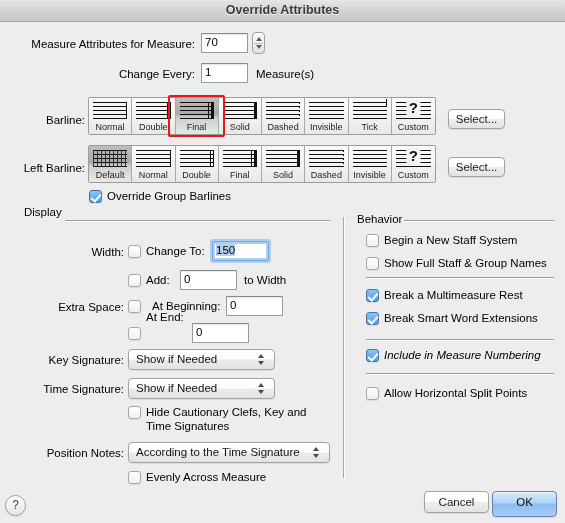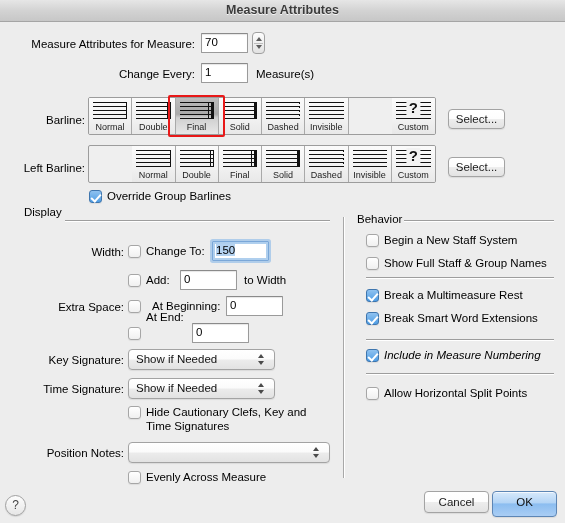--- a/index.html
+++ b/index.html
@@ -153,21 +153,21 @@
   .defaultfill{
     position:absolute;left:0;right:0;top:0;bottom:0;
     background:repeating-linear-gradient(to right, #2b2b2b 0 1px, transparent 1px 4px);
     opacity:.95;
   }
 </style>
 </head>
 <body>
 
 <div class="titlebar">
-  <div class="title">Measure Attributes</div>
+  <div class="title">Override Attributes</div>
 </div>
 
 <div class="rlbl" style="left:10px;top:38px;width:185px;">Measure Attributes for Measure:</div>
 <div class="tf" style="left:201px;top:33px;width:47px;height:20px;">70</div>
 <div class="stepper" style="left:252px;top:32px;">
   <span class="ar up"></span>
     <span class="mid"></span>
     <span class="ar dn"></span>
 </div>
 
@@ -238,39 +238,61 @@
     <div class="seg" style="left:216.25px;width:43.25px;">
       <div class="staff">
         <div class="ln" style="top:0px"></div>
         <div class="ln" style="top:4px"></div>
         <div class="ln" style="top:8px"></div>
         <div class="ln" style="top:12px"></div>
         <div class="ln" style="top:16px"></div>
       </div>
       <div class="caption">Invisible</div>
     </div>
+    <div class="seg" style="left:259.5px;width:43.25px;">
+      <div class="staff">
+        <div class="ln" style="top:0px"></div>
+        <div class="ln" style="top:4px"></div>
+        <div class="ln" style="top:8px"></div>
+        <div class="ln" style="top:12px"></div>
+        <div class="ln" style="top:16px"></div>
+        <div class="bl" style="right:0;width:1px;top:-3px;height:7px;bottom:auto;"></div>
+      </div>
+      <div class="caption">Tick</div>
+    </div>
     <div class="seg last" style="left:302.75px;width:43.25px;">
       <div class="staff">
         <div class="ln" style="top:0px"></div>
         <div class="ln" style="top:4px"></div>
         <div class="ln" style="top:8px"></div>
         <div class="ln" style="top:12px"></div>
         <div class="ln" style="top:16px"></div>
         <div style="position:absolute;left:50%;top:-2px;transform:translateX(-50%);font-size:15px;font-weight:bold;line-height:15px;color:#111;background:#f2f2f2;padding:0 2px;">?</div>
       </div>
       <div class="caption">Custom</div>
     </div>
   </div>
 <div class="redring" style="left:168px;top:95px;width:57px;height:42px;"></div>
 
 <div class="btn" style="left:448px;top:109px;width:57px;height:20px;line-height:19px;">Select...</div>
 
 <div class="rlbl" style="left:10px;top:162px;width:75px;">Left Barline:</div>
 
 <div class="segbox" id="leftbarline-seg" style="left:88px;top:145px;width:348px;height:38px;">
+    <div class="seg sel" style="left:0px;width:43.25px;">
+      <div class="staff">
+        <div class="ln" style="top:0px"></div>
+        <div class="ln" style="top:4px"></div>
+        <div class="ln" style="top:8px"></div>
+        <div class="ln" style="top:12px"></div>
+        <div class="ln" style="top:16px"></div>
+        <div class="defaultfill"></div>
+      </div>
+      <div class="caption">Default</div>
+    </div>
     <div class="seg" style="left:43.25px;width:43.25px;">
       <div class="staff">
         <div class="ln" style="top:0px"></div>
         <div class="ln" style="top:4px"></div>
         <div class="ln" style="top:8px"></div>
         <div class="ln" style="top:12px"></div>
         <div class="ln" style="top:16px"></div>
         <div class="bl" style="right:0;width:1px;"></div>
       </div>
       <div class="caption">Normal</div>
@@ -389,20 +411,21 @@
       <i class="d"></i>
     </span>
 </div>
 
 <div class="cb" style="left:128px;top:406px;"></div>
 <div class="lbl" style="left:146px;top:406px;">Hide Cautionary Clefs, Key and</div>
 <div class="lbl" style="left:146px;top:420px;">Time Signatures</div>
 
 <div class="rlbl" style="left:26px;top:447px;width:98px;">Position Notes:</div>
 <div class="pop" style="left:128px;top:442px;width:202px;height:21px;">
+  <span>According to the Time Signature</span>
   <span class="arrows">
       <i class="u"></i>
       <i class="d"></i>
     </span>
 </div>
 
 <div class="cb" style="left:128px;top:471px;"></div>
 <div class="lbl" style="left:146px;top:471px;">Evenly Across Measure</div>
 
 <div class="lbl" style="left:357px;top:213px;">Behavior</div>

